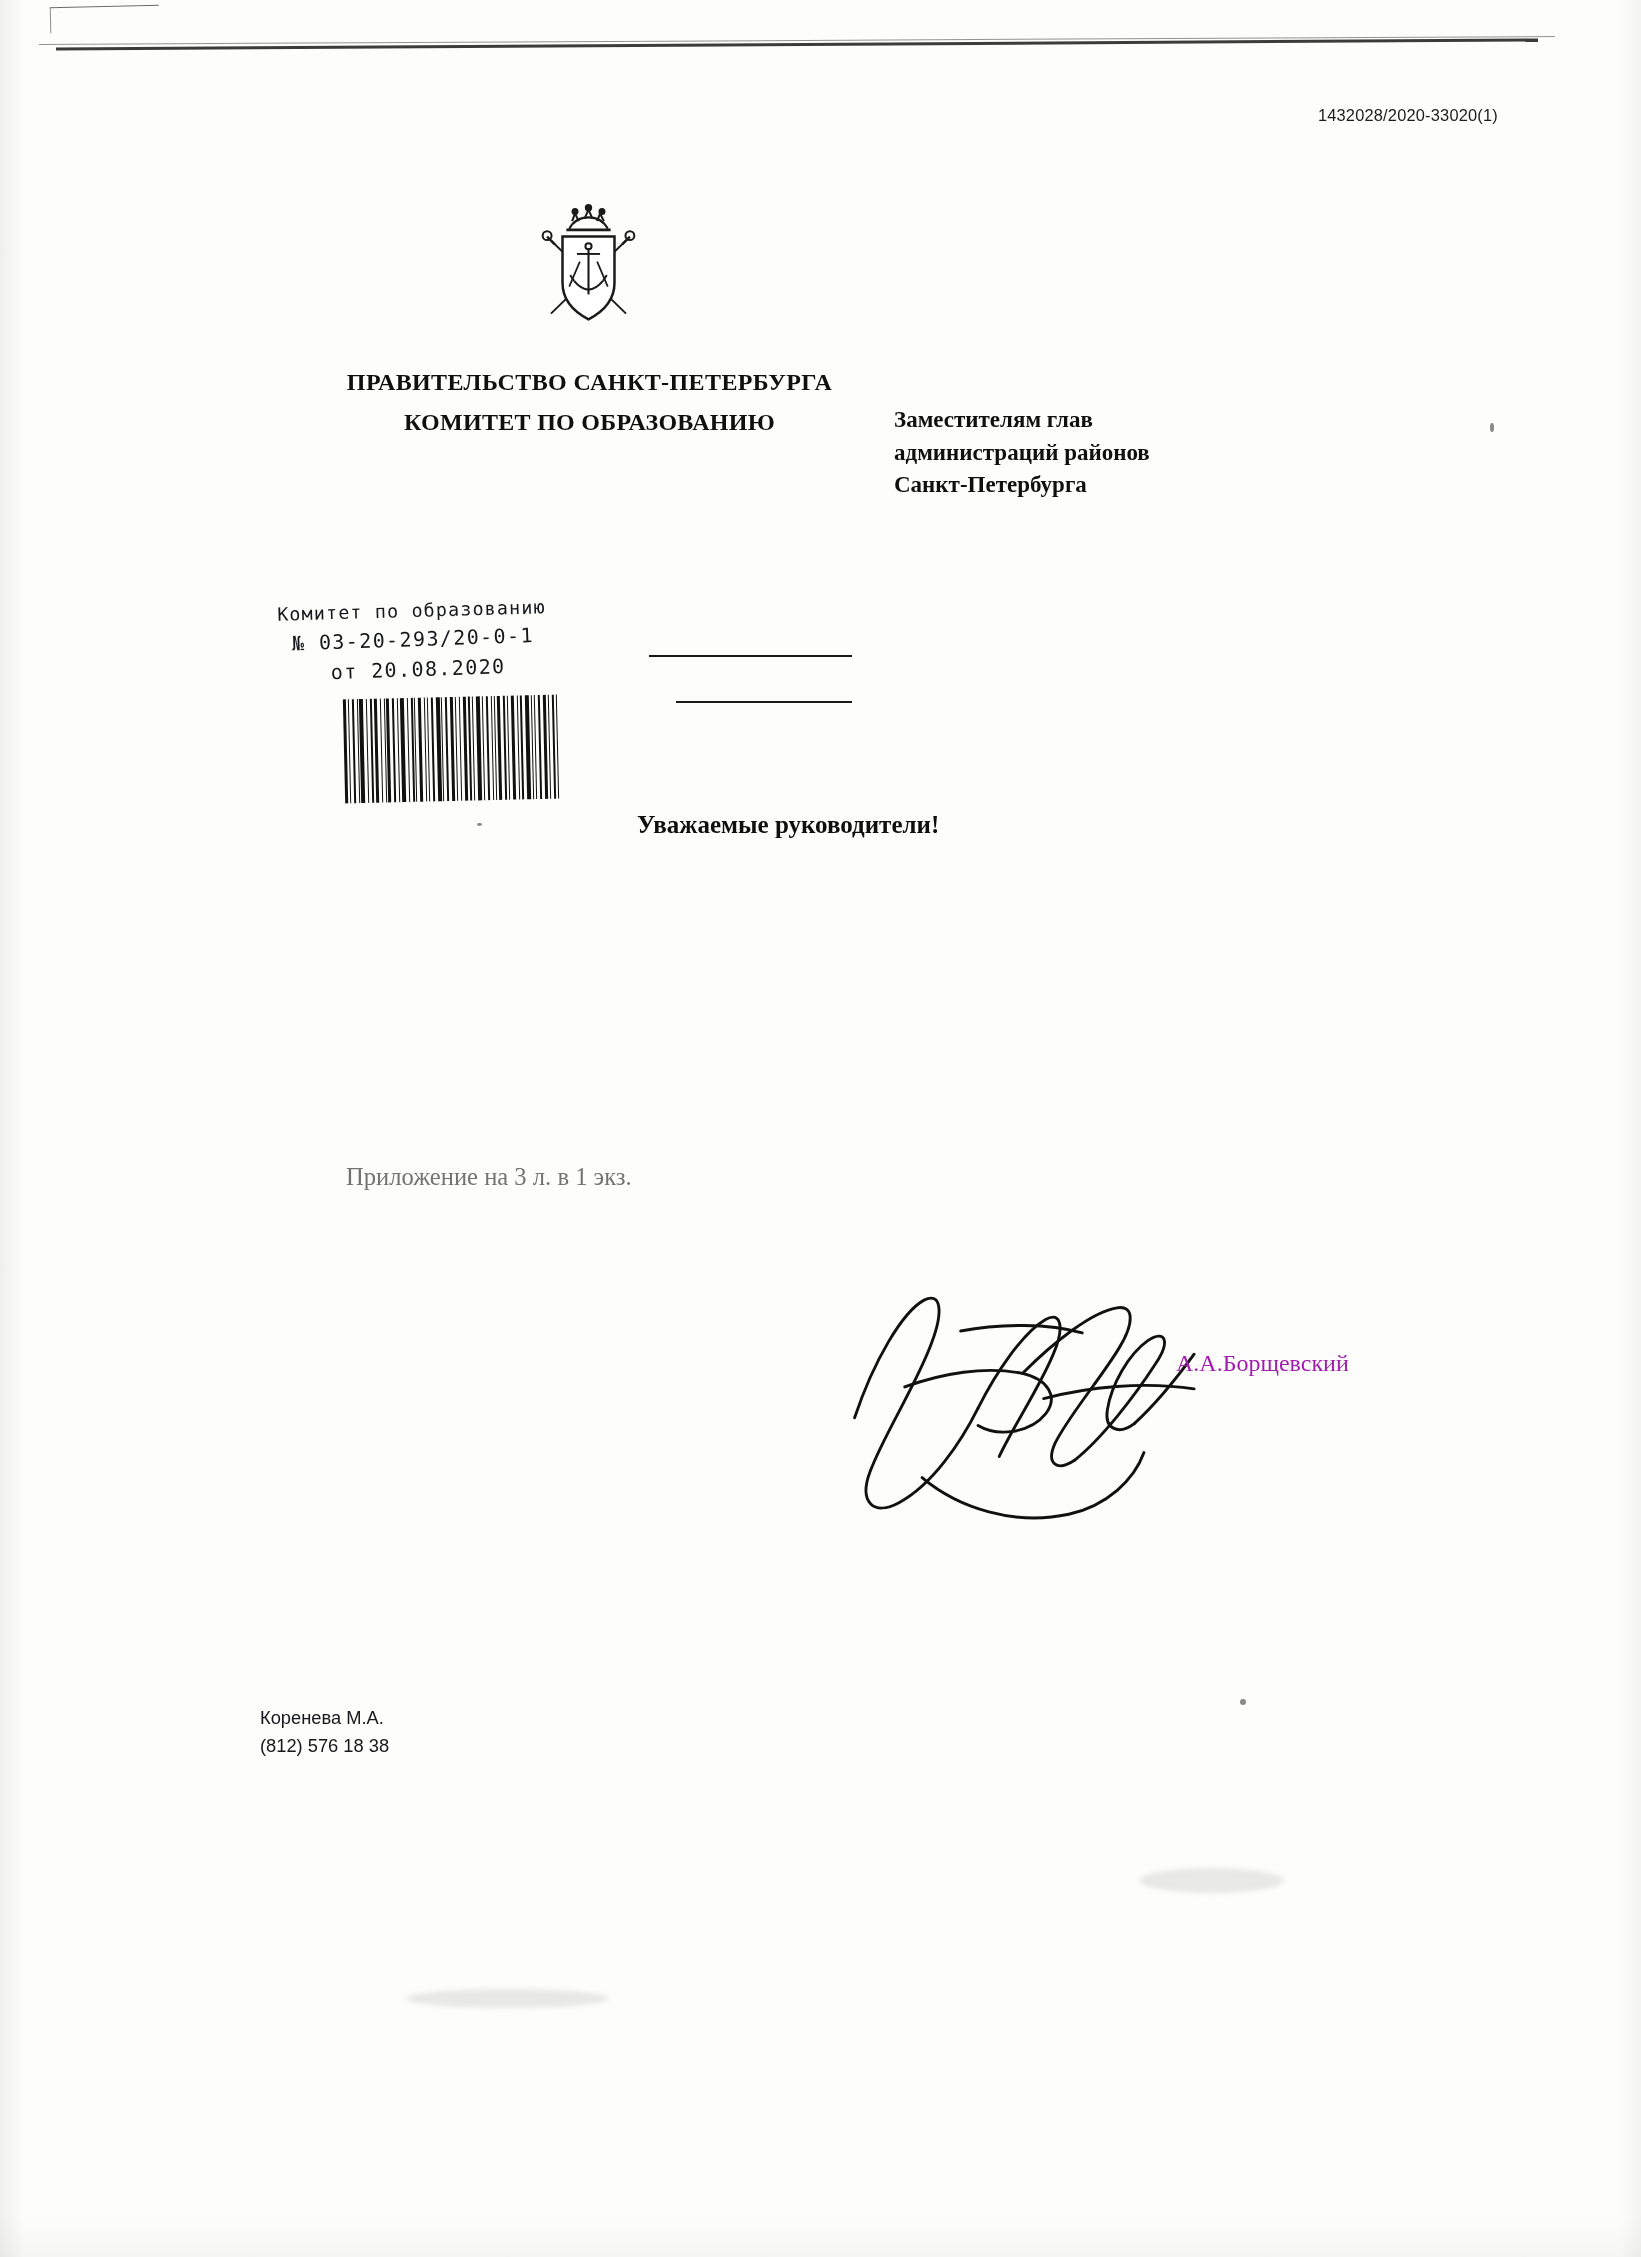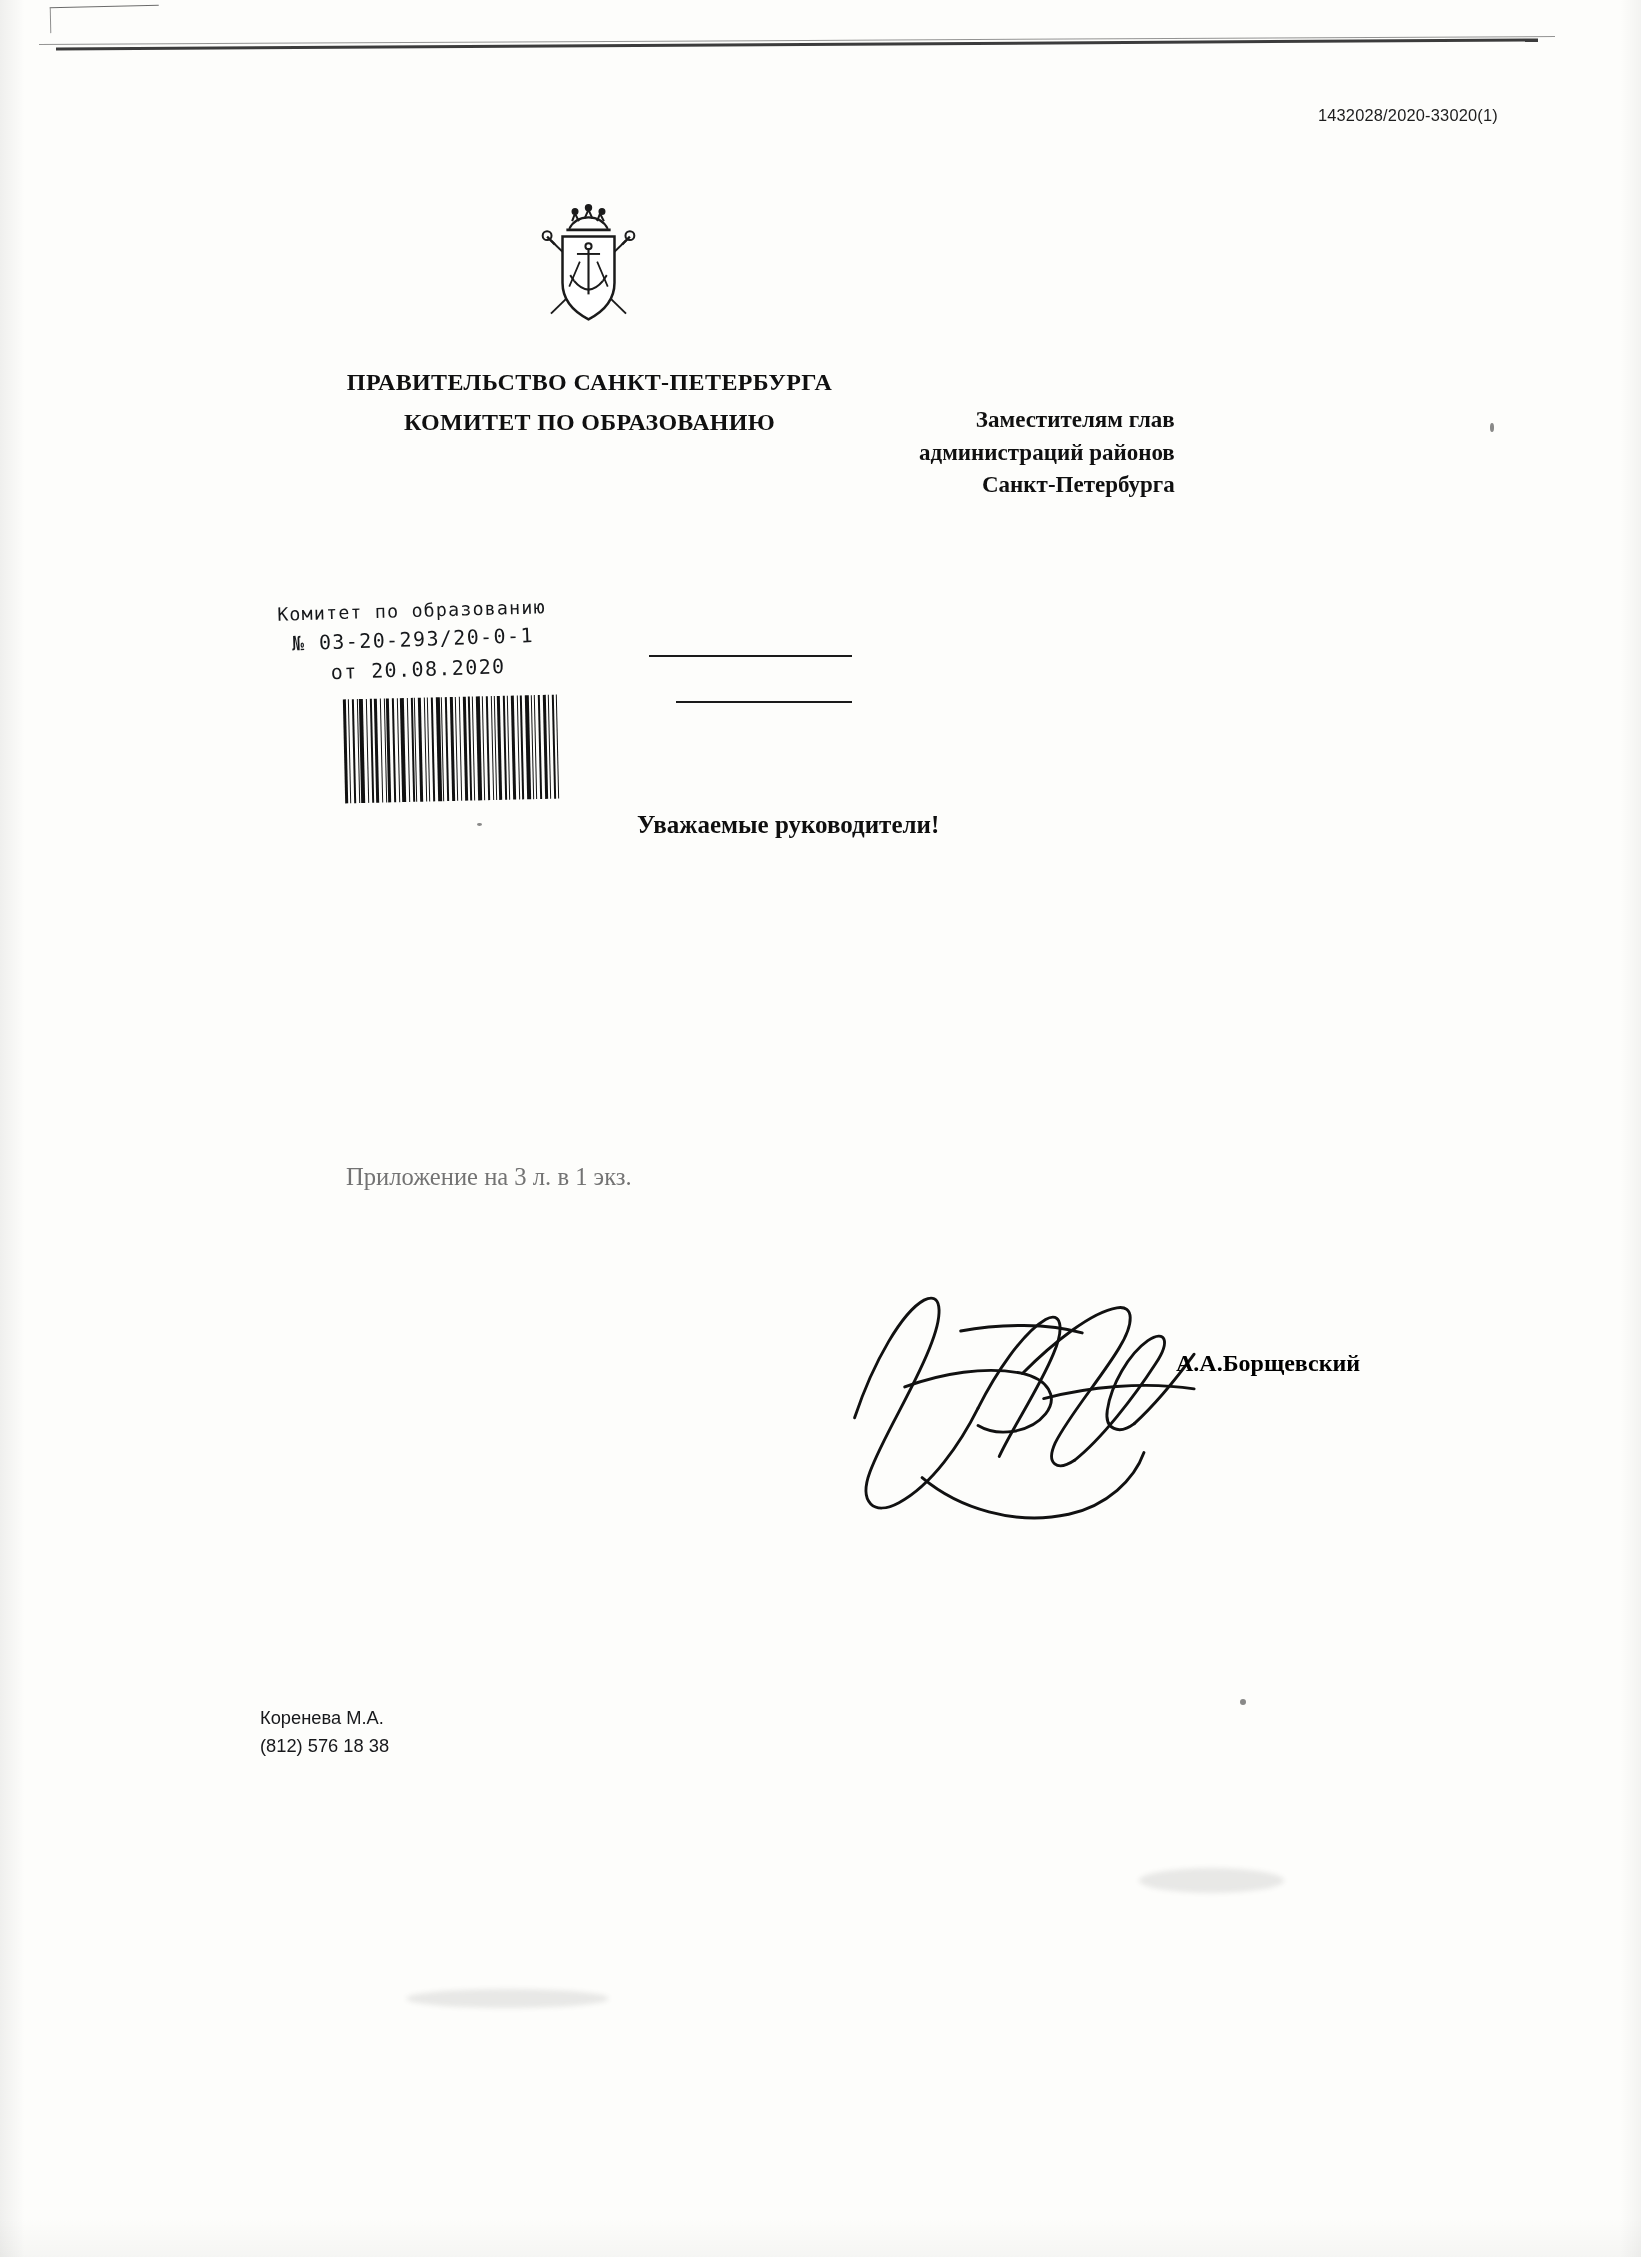--- a/index.html
+++ b/index.html
@@ -120,28 +120,27 @@
   .org-contacts {
     margin-top: 16.4px;
     font-family: "Liberation Serif", serif;
     font-size: 16px;
     line-height: 1.42;
     color: #1b1b1b;
   }
 
   .addressee {
     position: absolute;
-    left: 919px;
+    left: 894px;
     top: 404px;
     font-family: "Liberation Serif", serif;
     font-weight: bold;
     font-size: 23px;
     line-height: 1.42;
     color: #101010;
-    text-align: right;
   }
 
   
   .stamp {
     position: absolute;
     left: 278px;
     top: 599px;
     width: 338px;
     transform: rotate(-1.6deg);
   }
@@ -251,23 +250,23 @@
     font-weight: bold;
     font-size: 24px;
     line-height: 1.5;
     color: #0f0f0f;
   }
   .sign-name {
     position: absolute;
     left: 1176px;
     top: 1350px;
     font-family: "Liberation Serif", serif;
-    font-weight: bold;
+    font-weight: normal;
     font-size: 24px;
-    color: #000000;
+    color: #a21caf;
   }
 
   .signature {
     position: absolute;
     left: 816px;
     top: 1273px;
     width: 463px;
     height: 280px;
     pointer-events: none;
   }

